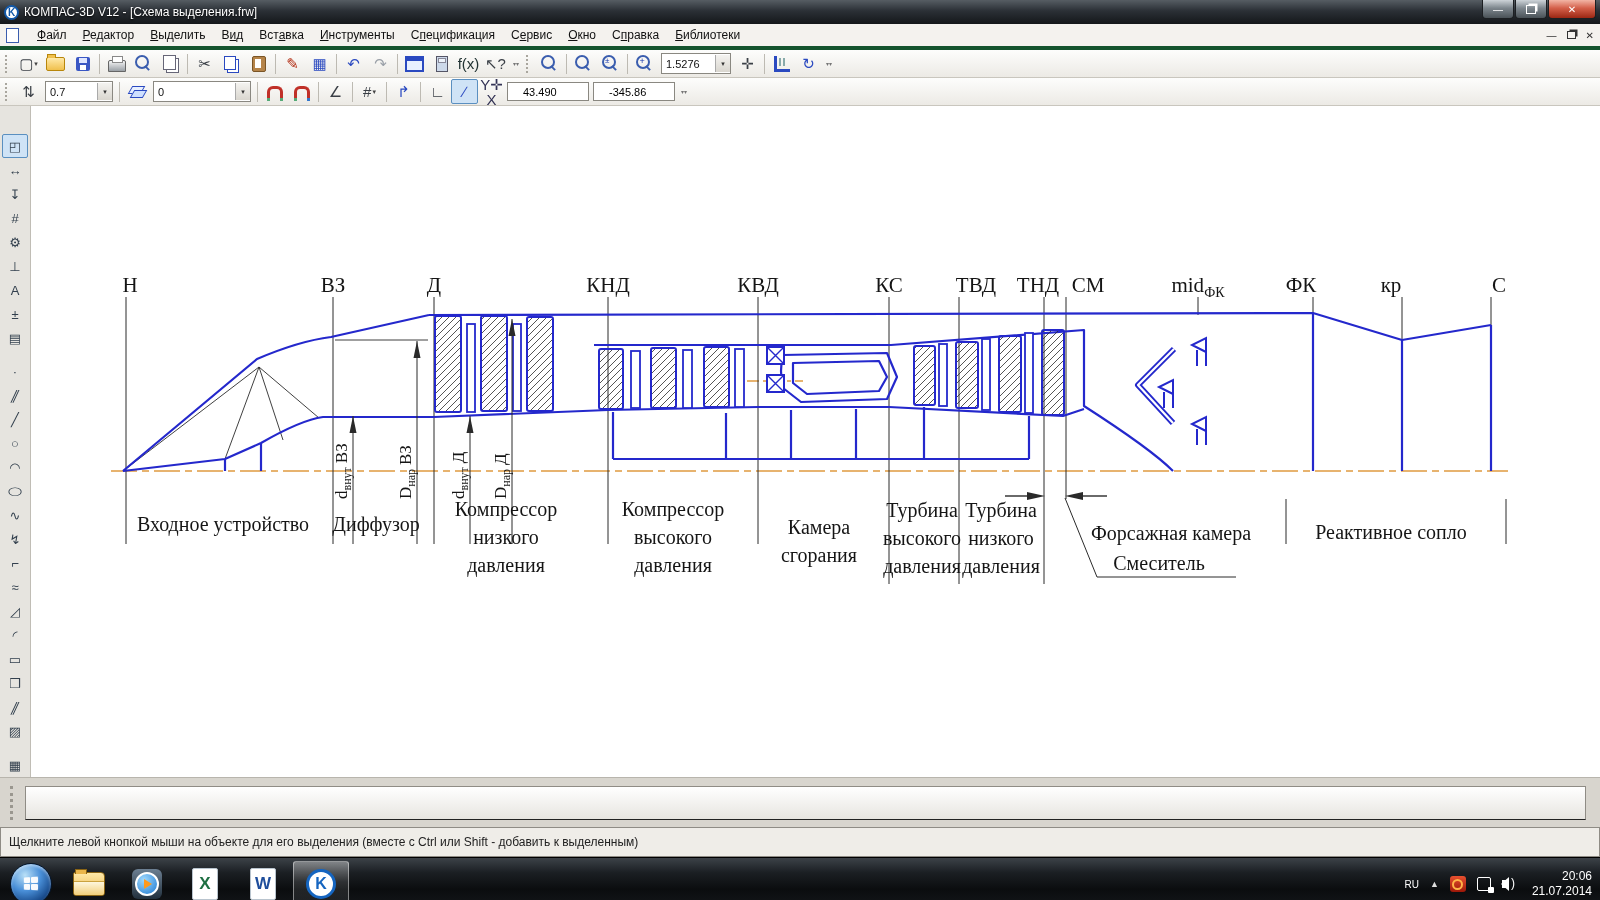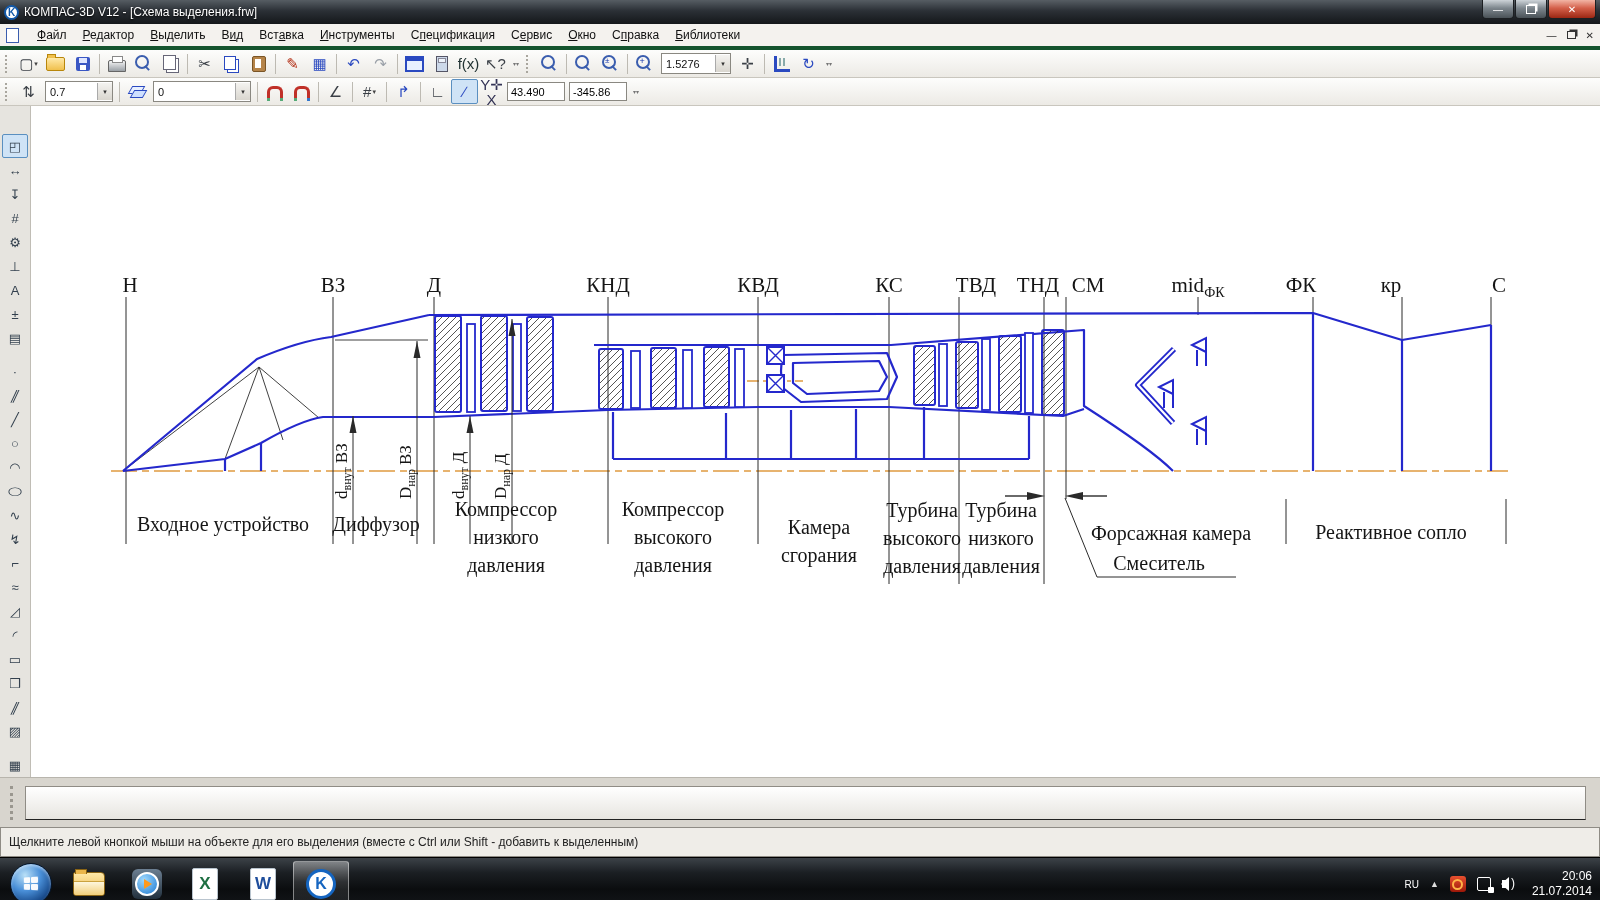--- a/index.html
+++ b/index.html
@@ -37,21 +37,21 @@
   .tbtn .g{font-size:15px;line-height:1;}
   .g-blue{color:#2a49c0;} .g-dark{color:#3a3f46;} .g-red{color:#b22c12;} .g-gray{color:#9aa0a8;}
   .g-fx{font-size:11px;color:#233;} 
   .g-yx{font-size:8px;line-height:0.9;white-space:pre;color:#335;text-align:center;}
   .dd{font-size:7px;color:#444;margin-left:1px;}
   .combo{height:19px;background:#fff;border:1px solid #8a8881;display:flex;align-items:center;
     font-size:11px;color:#111;margin:0 3px;padding-left:4px;justify-content:space-between;}
   .combo .arr{width:14px;height:17px;background:linear-gradient(#f4f3f0,#d9d6cf);
     border-left:1px solid #aaa;display:flex;align-items:center;justify-content:center;font-size:7px;color:#333;}
   .coord{height:17px;width:50px;border:1px solid #8a8881;background:#fff;font-size:11px;
-    font-family:"Liberation Sans",sans-serif;padding:0 3px;margin:0 2px;}
+    font-family:"Liberation Sans",sans-serif;padding:0 15px;margin:0 2px;}
   
   .ic-folder{width:17px;height:12px;background:linear-gradient(#ffe9a8,#f0c04d);
     border:1px solid #b8860b;border-radius:2px;position:relative;}
   .ic-folder:before{content:"";position:absolute;top:-4px;left:0;width:7px;height:3px;
     background:#f0c04d;border:1px solid #b8860b;border-bottom:none;}
   .ic-save{width:14px;height:14px;background:#3a57c4;border-radius:2px;position:relative;}
   .ic-save:before{content:"";position:absolute;top:1px;left:3px;width:8px;height:5px;background:#dfe6ff;}
   .ic-save:after{content:"";position:absolute;bottom:1px;left:4px;width:6px;height:5px;background:#fff;}
   .ic-print{width:16px;height:10px;background:linear-gradient(#f4f4f4,#9aa0a6);border:1px solid #666;
     border-radius:2px 2px 0 0;position:relative;margin-top:4px;}

